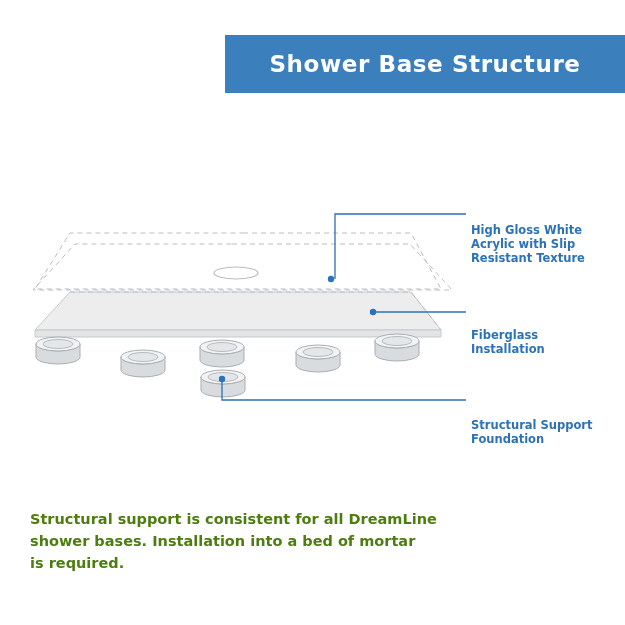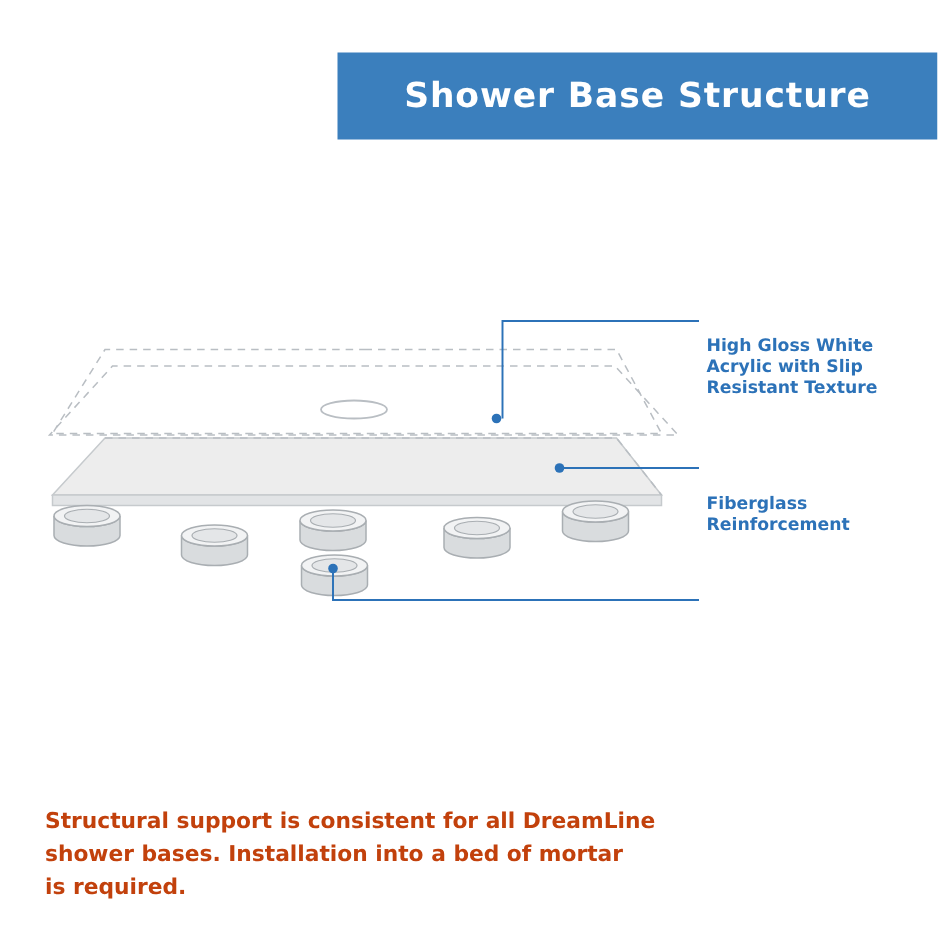--- a/index.html
+++ b/index.html
@@ -53,23 +53,23 @@
     margin-top: 28px;
   }
   #callout-1 { left: 471px; top: 195px; width: 150px; }
   #callout-2 { left: 471px; top: 300px; width: 150px; }
   #callout-3 { left: 471px; top: 390px; width: 150px; }
 
   
   .footer-note {
     position: absolute;
     left: 30px;
-    top: 537px;
+    top: 508px;
     width: 420px;
-    color: #c2410c;
+    color: #4d7c0f;
     font-size: 14.5px;
     font-weight: bold;
     line-height: 22px;
     font-family: "DejaVu Sans", sans-serif;
     white-space: pre-line;
   }
   
   #diagram {
     position: absolute;
     left: 0;
@@ -159,19 +159,21 @@
 
       <polyline points="466,400 222,400 222,380"></polyline>
       <circle cx="222" cy="379" r="3.2" fill="#2c72b8" stroke="none"></circle>
     </g>
   </svg>
 
   <div class="callout" id="callout-1">High Gloss White
 Acrylic with Slip
 Resistant Texture</div>
   <div class="callout" id="callout-2">Fiberglass
-Reinforcement</div>
+Installation</div>
+  <div class="callout" id="callout-3">Structural Support
+Foundation</div>
 
   <div class="footer-note">Structural support is consistent for all DreamLine
 shower bases. Installation into a bed of mortar
 is required.</div>
 
 </div>
 
 </body></html>

